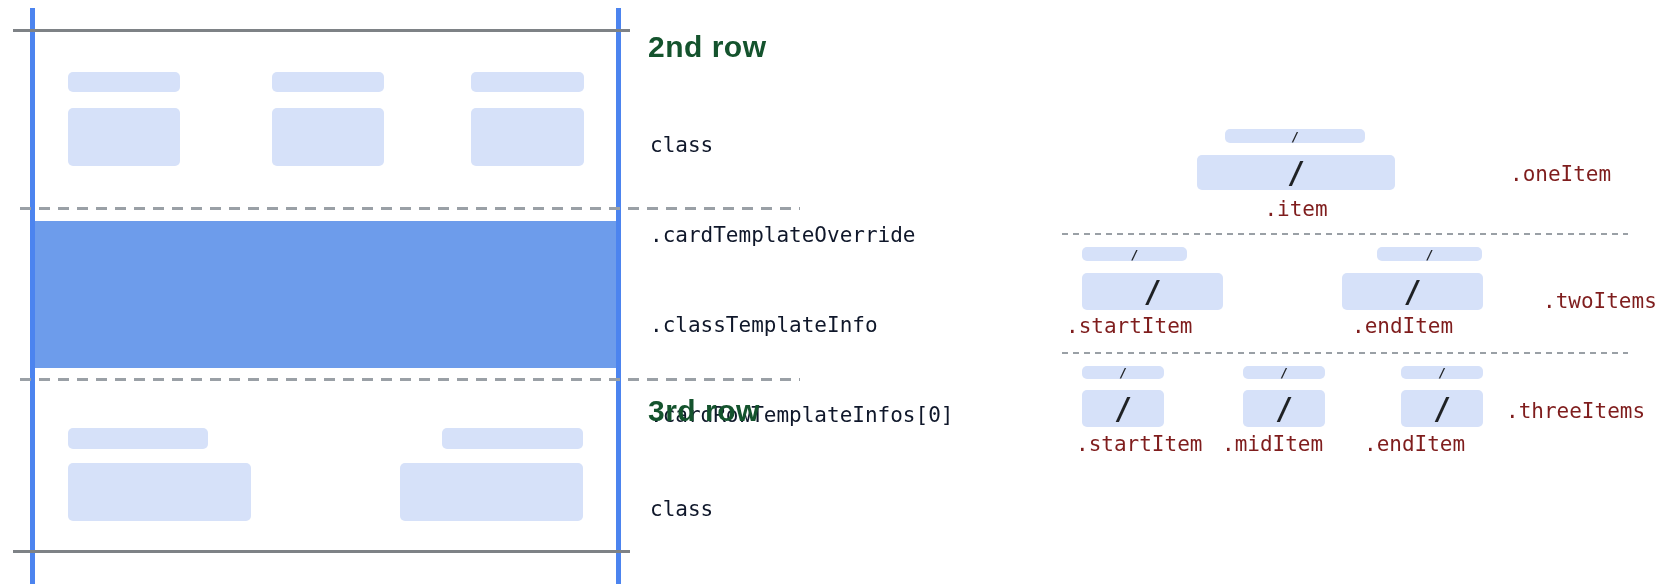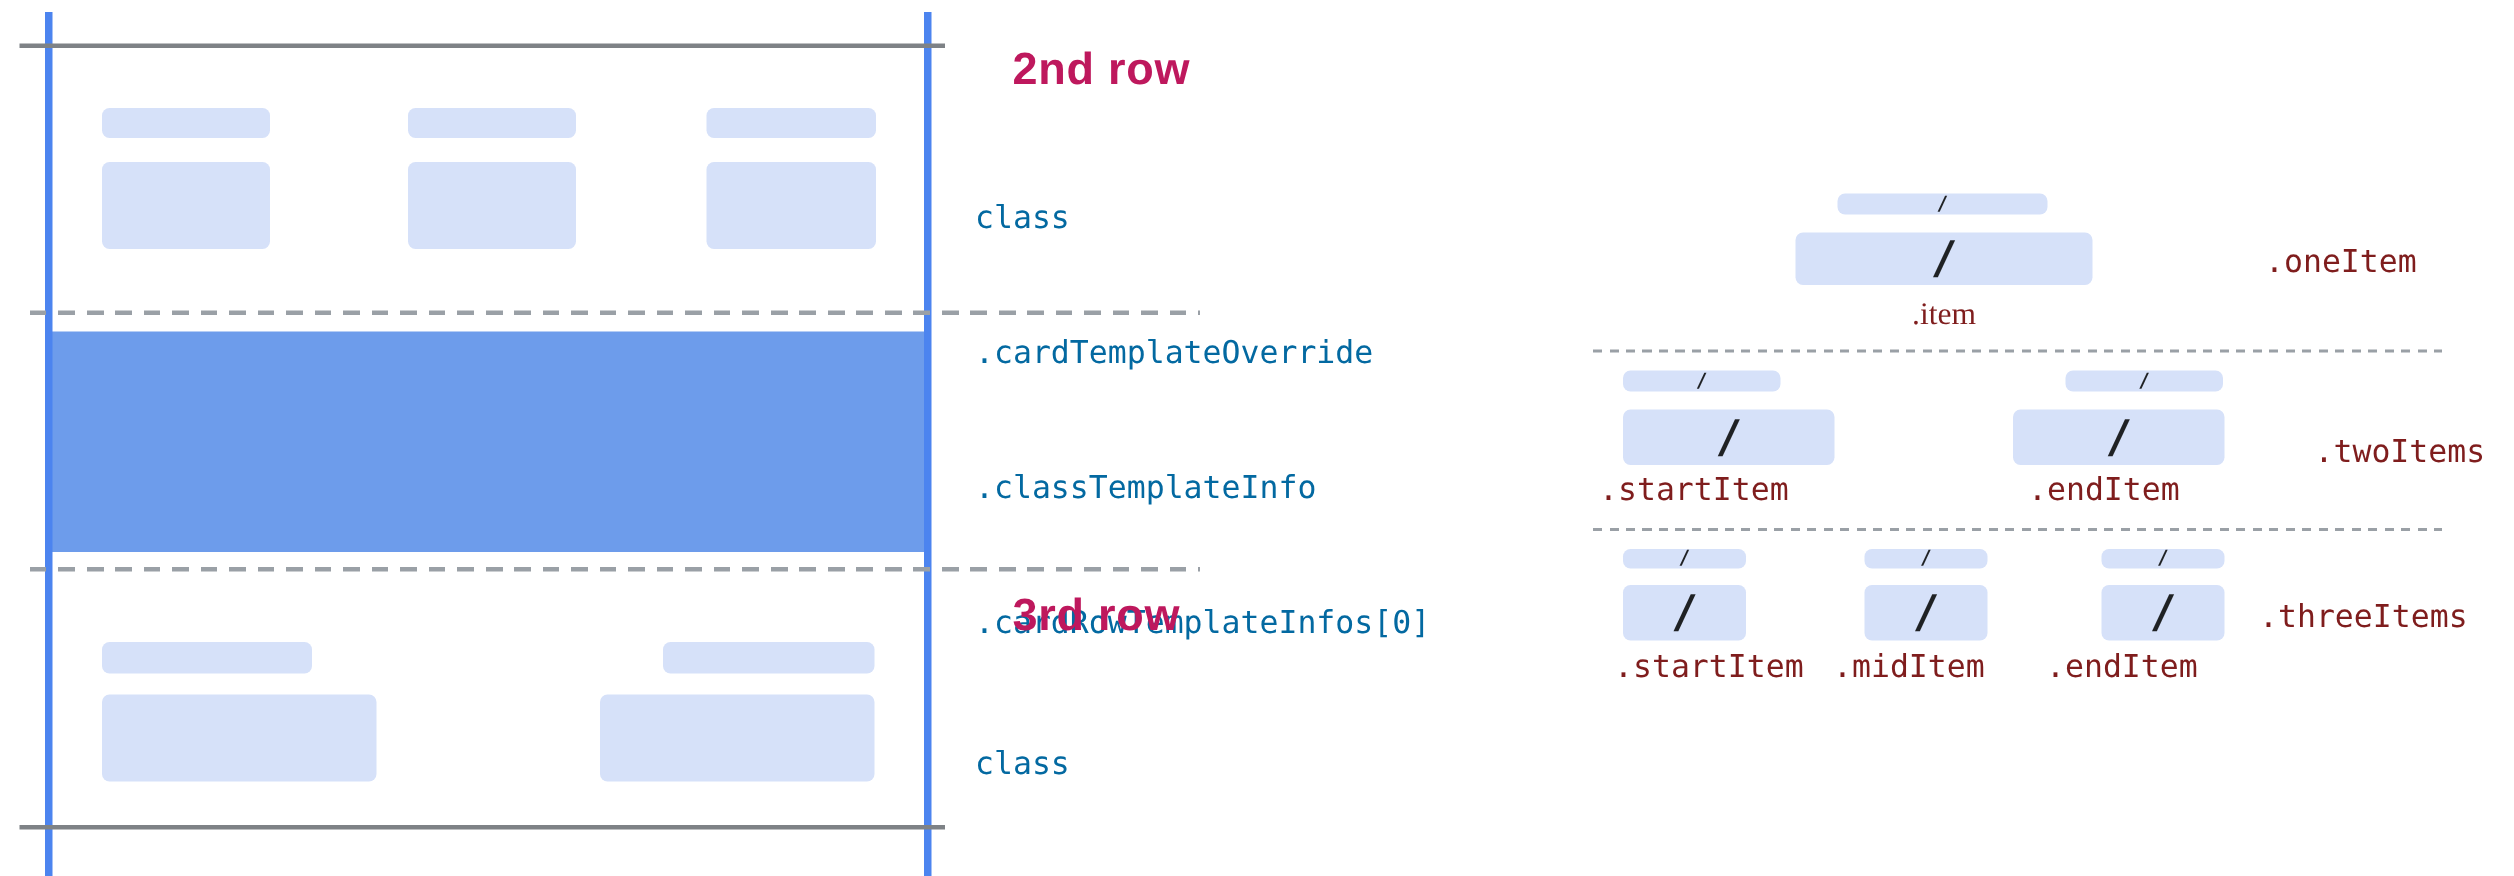--- a/index.html
+++ b/index.html
@@ -15,26 +15,26 @@
            background:repeating-linear-gradient(90deg,#9aa0a6 0 6px,transparent 6px 11px);}
   .hero{position:absolute;left:33px;top:221px;width:586px;height:147px;background:#6d9ceb;}
 
   
   .bar{position:absolute;background:#d6e1f9;border-radius:5px;
        display:flex;align-items:center;justify-content:center;}
   .slash-sm{font-family:"DejaVu Sans Mono",monospace;font-weight:700;font-size:13px;color:#1f2124;}
   .slash-lg{font-family:"DejaVu Sans Mono",monospace;font-weight:700;font-size:30px;color:#1f2124;}
 
   
-  .heading{position:absolute;font-weight:700;font-size:30px;color:#be185d;letter-spacing:.5px;margin-left:27px;}
+  .heading{position:absolute;font-weight:700;font-size:30px;color:#14532d;letter-spacing:.5px;}
   .codeblock{position:absolute;font-family:"DejaVu Sans Mono",monospace;font-size:21px;
-             line-height:30px;color:#0369a1;white-space:pre;}
+             line-height:30px;color:#0f172a;white-space:pre;}
   .mono-label{position:absolute;font-family:"DejaVu Sans Mono",monospace;font-size:21px;
               color:#7f1d1d;white-space:nowrap;}
-  .centered{text-align:center;font-family:Liberation Serif, serif;}
+  .centered{text-align:center;}
 </style>
 </head>
 <body>
 
 <div id="stage">
 
   <div class="hero"></div>
 
   <div class="vline" style="left:30px;"></div>
   <div class="vline" style="left:616px;"></div>

